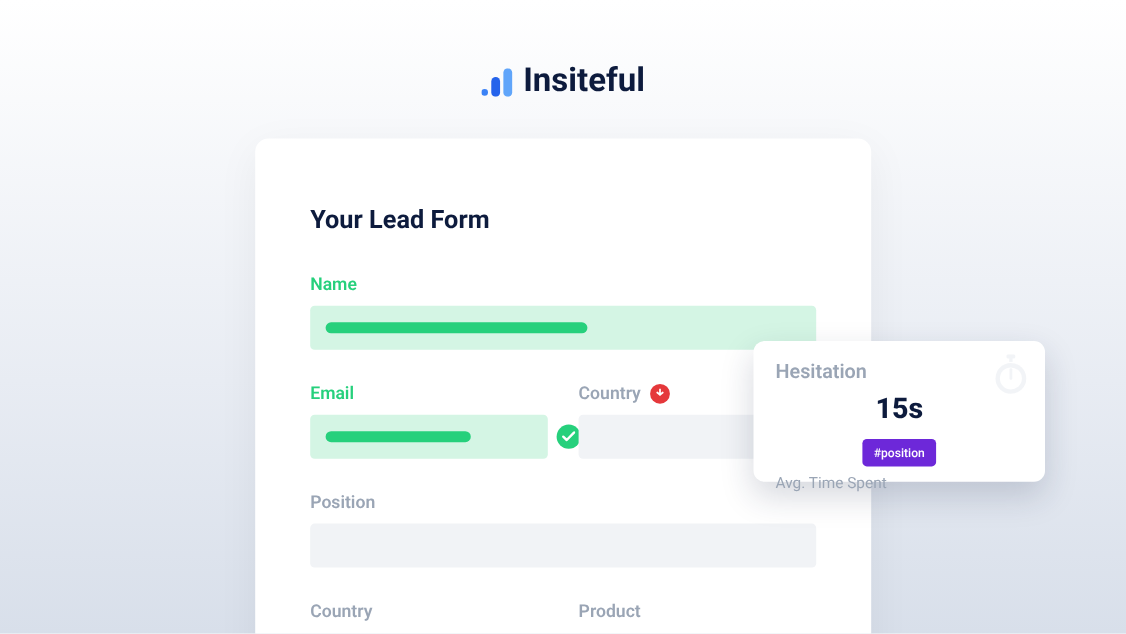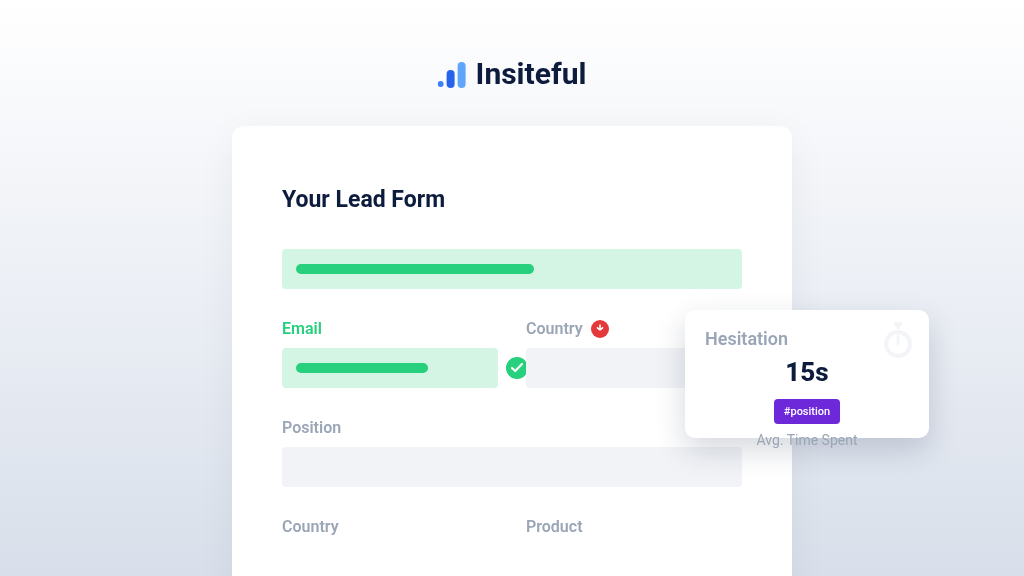--- a/index.html
+++ b/index.html
@@ -105,21 +105,21 @@
     background: #e5383b;
     display: inline-flex;
     align-items: center;
     justify-content: center;
     margin-left: 2px;
   }
   .tooltip-card {
     position: absolute;
     top: 310px;
     left: 685px;
-    width: 244px;
+    width: 265px;
     height: 128px;
     background: #ffffff;
     border-radius: 10px;
     box-shadow: 0 12px 30px rgba(30,40,70,0.18);
     padding: 18px 20px;
   }
   .tooltip-title {
     color: #9aa5b5;
     font-size: 18px;
     font-weight: 600;
@@ -141,21 +141,20 @@
     background: #6d28d9;
     color: #fff;
     font-size: 11px;
     padding: 6px 10px;
     border-radius: 4px;
     font-weight: 500;
   }
   .tooltip-sub {
     color: #9aa5b5;
     font-size: 14px;
-    text-align: center;
   }
   .stopwatch {
     position: absolute;
     top: 12px;
     right: 14px;
     opacity: 0.45;
   }
 </style>
 </head>
 <body>
@@ -169,20 +168,21 @@
     </svg>
   </span>
   <span class="logo-text">Insiteful</span>
 </div>
 
 <div class="form-card">
   <h2 class="form-title">Your Lead Form</h2>
 
   <div class="form-row">
     <div class="form-field">
+      <div class="field-label label-green">Name</div>
       <div class="field-input input-green">
         <div class="bar-fill" style="width:55%"></div>
       </div>
     </div>
   </div>
 
   <div class="form-row">
     <div class="form-field">
       <div class="field-label label-green">Email</div>
       <div class="field-input input-green" style="position:relative">

